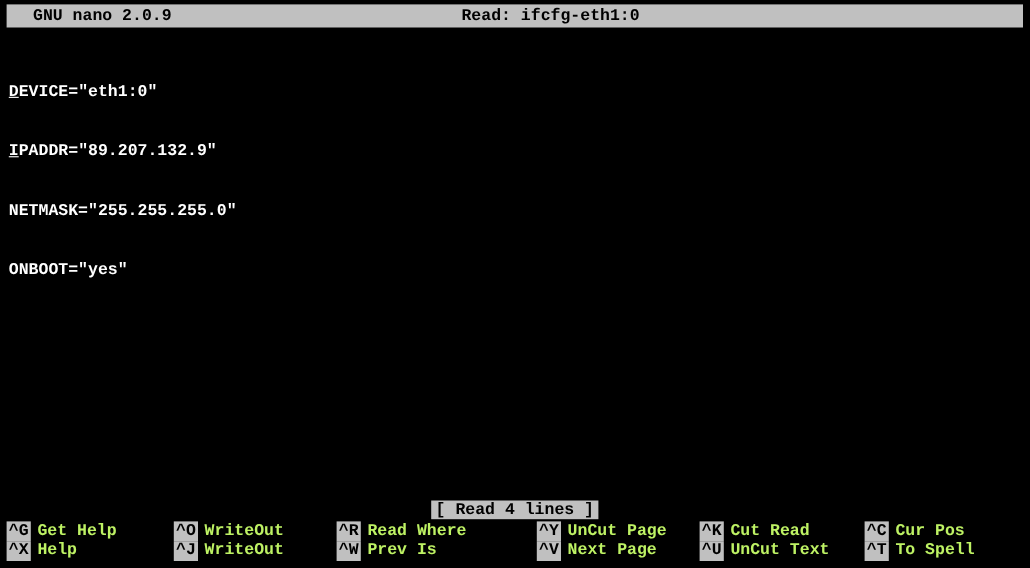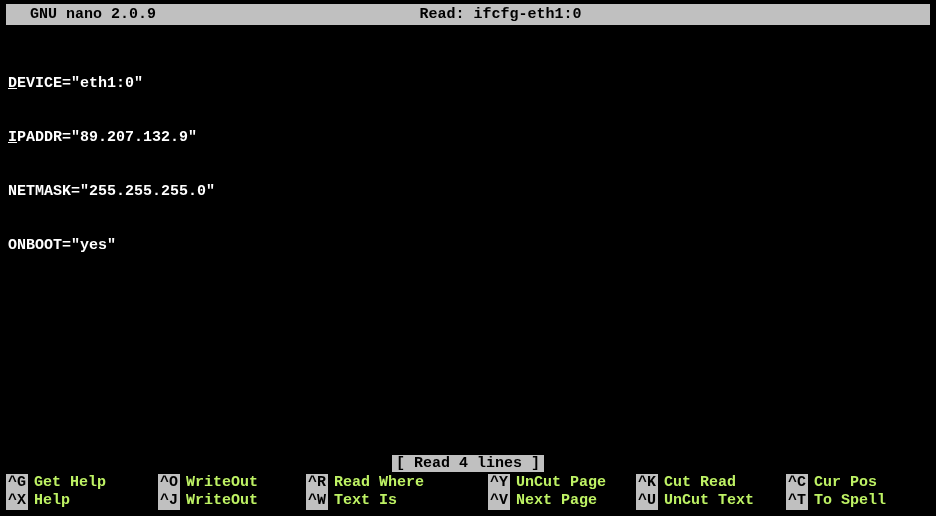--- a/index.html
+++ b/index.html
@@ -149,21 +149,21 @@
     <div class="sc-item w1">
       <span class="sc-key">^X</span>
       <span class="sc-label">Help</span>
     </div>
     <div class="sc-item w2">
       <span class="sc-key">^J</span>
       <span class="sc-label">WriteOut</span>
     </div>
     <div class="sc-item w3">
       <span class="sc-key">^W</span>
-      <span class="sc-label">Text Is</span>
+      <span class="sc-label">Prev Is</span>
     </div>
     <div class="sc-item w4">
       <span class="sc-key">^V</span>
       <span class="sc-label">Next Page</span>
     </div>
     <div class="sc-item w5">
       <span class="sc-key">^U</span>
       <span class="sc-label">UnCut Text</span>
     </div>
     <div class="sc-item w6">

